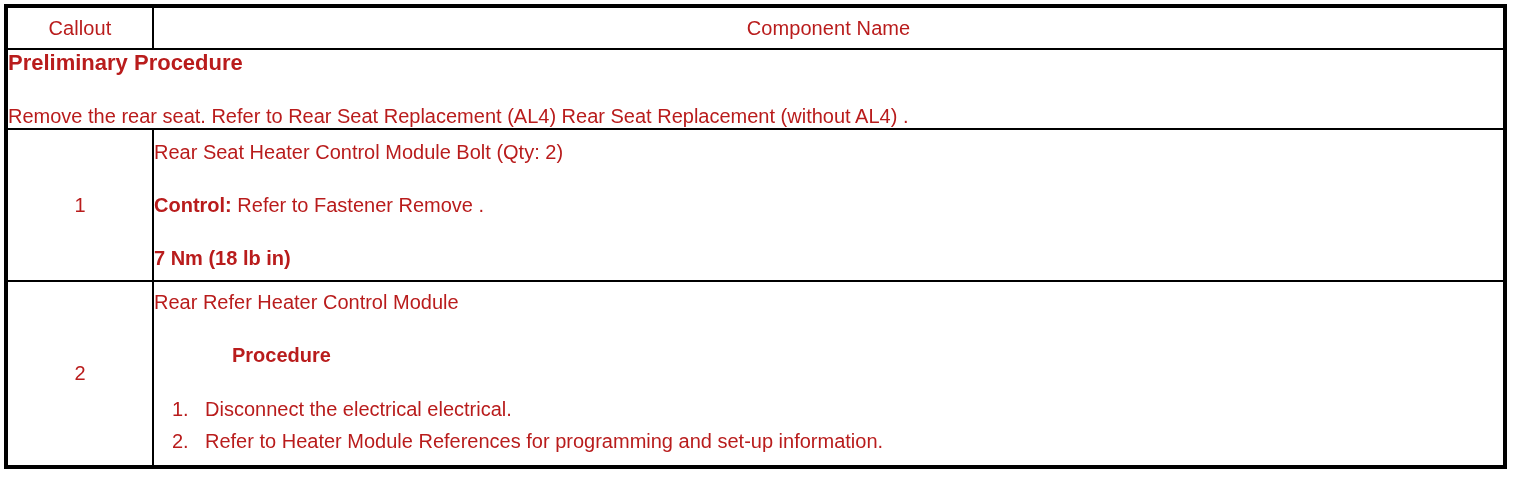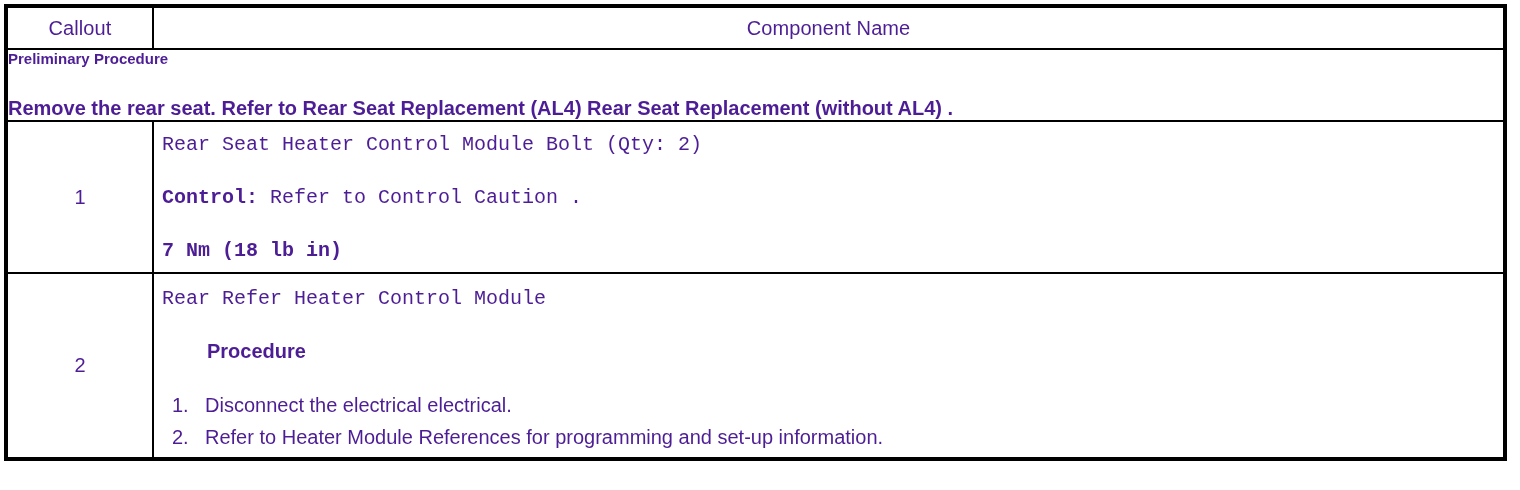--- a/index.html
+++ b/index.html
@@ -29,21 +29,21 @@
     width: 1503px;
     border: 4px solid #000000;
   }
 
   table.service-table td,
   table.service-table th {
     border: 2px solid #000000;
     padding: 0;
     vertical-align: middle;
     font-weight: normal;
-    color: #4c1d95;
+    color: #b91c1c;
   }
 
   
   col.col-callout { width: 147px; }
   col.col-name    { width: 1352px; }
 
   
   .hdr-cell {
     height: 40px;
     text-align: center;
@@ -54,60 +54,58 @@
 
   
   .prelim-cell {
     padding: 10px 8px 12px 8px;
     font-size: 19.5px;
     line-height: 1.0;
     vertical-align: top;
   }
   .prelim-title {
     font-weight: bold;
-    font-size: 15px;
+    font-size: 22px;
     margin: 0 0 0 0;
     line-height: 1.15;
   }
   .prelim-body {
     font-size: 20px;
     margin: 30px 0 0 0;
     line-height: 1.15;
-    font-weight: bold;
   }
 
   
   .callout-cell {
     text-align: center;
     font-size: 20px;
     vertical-align: middle;
   }
 
   
   .detail-cell {
     padding: 10px 8px 10px 9px;
     font-size: 20px;
     line-height: 1.15;
     vertical-align: top;
   }
   .detail-line {
-    margin: 8px;
+    margin: 0;
     padding: 0;
     line-height: 1.15;
-    font-family: Liberation Mono, monospace;
   }
   .detail-line + .detail-line {
     margin-top: 30px;
   }
   .strong { font-weight: bold; }
 
   .proc-heading {
     font-weight: bold;
     margin: 30px 0 0 0;
-    padding-left: 53px;
+    padding-left: 78px;
     line-height: 1.15;
   }
 
   ol.proc-list {
     margin: 26px 0 0 0;
     padding: 0 0 0 0;
     list-style: none;
   }
   ol.proc-list li {
     position: relative;
@@ -146,21 +144,21 @@
         <td class="prelim-cell" colspan="2">
           <div class="prelim-title">Preliminary Procedure</div>
           <div class="prelim-body">Remove the rear seat. Refer to Rear Seat Replacement (AL4) Rear Seat Replacement (without AL4) .</div>
         </td>
       </tr>
 
       <tr>
         <td class="callout-cell row1-cell">1</td>
         <td class="detail-cell row1-cell">
           <div class="detail-line">Rear Seat Heater Control Module Bolt (Qty: 2)</div>
-          <div class="detail-line"><span class="strong">Control:</span><span> Refer to Control Caution .</span></div>
+          <div class="detail-line"><span class="strong">Control:</span><span> Refer to Fastener Remove .</span></div>
           <div class="detail-line strong">7 Nm (18 lb in)</div>
         </td>
       </tr>
 
       <tr>
         <td class="callout-cell row2-cell">2</td>
         <td class="detail-cell row2-cell">
           <div class="detail-line">Rear Refer Heater Control Module</div>
           <div class="proc-heading">Procedure</div>
           <ol class="proc-list">

